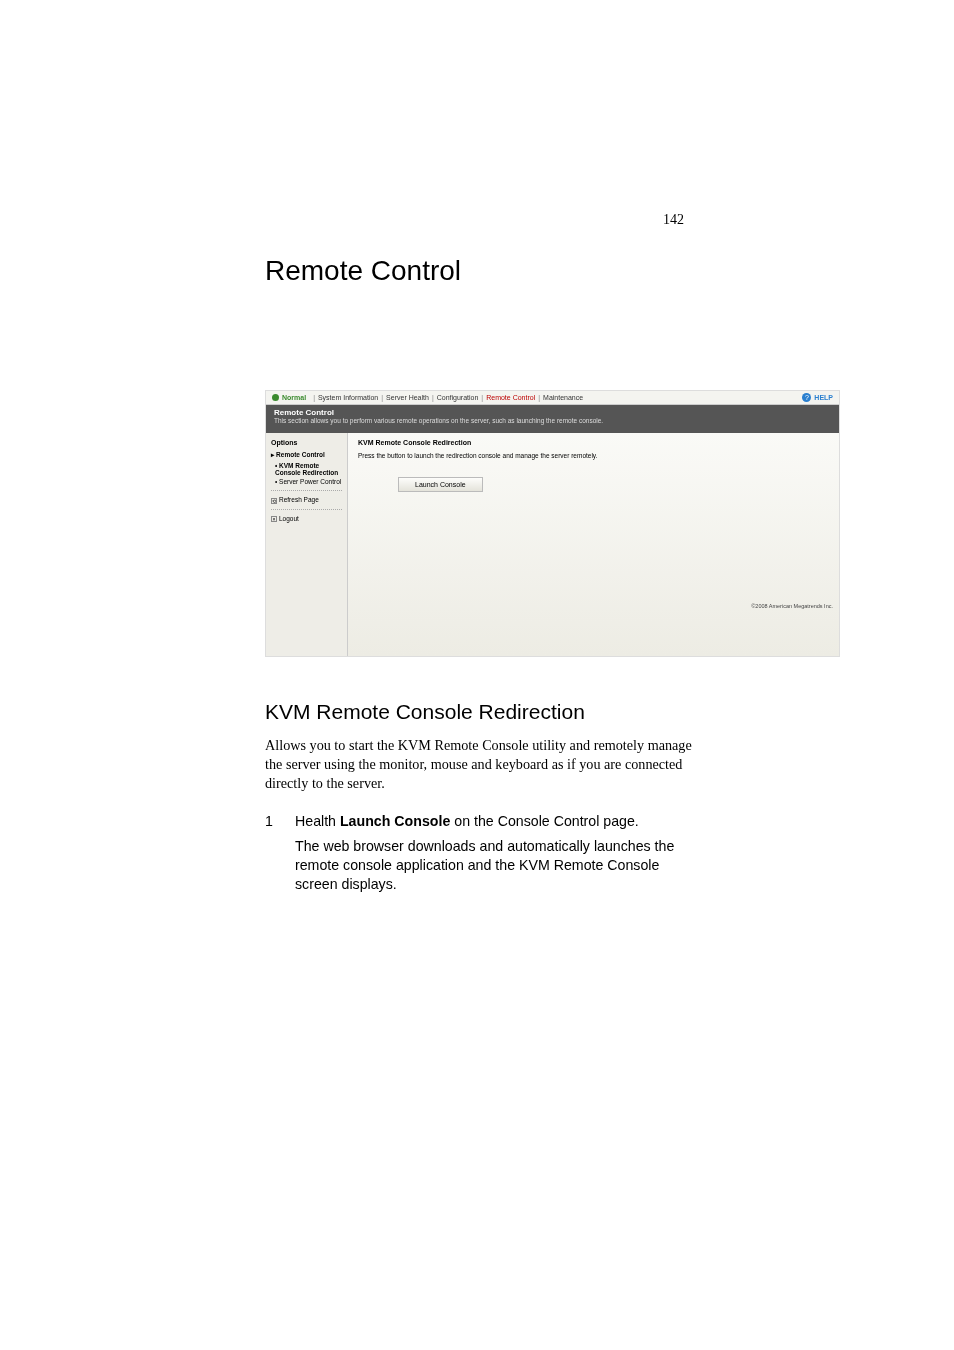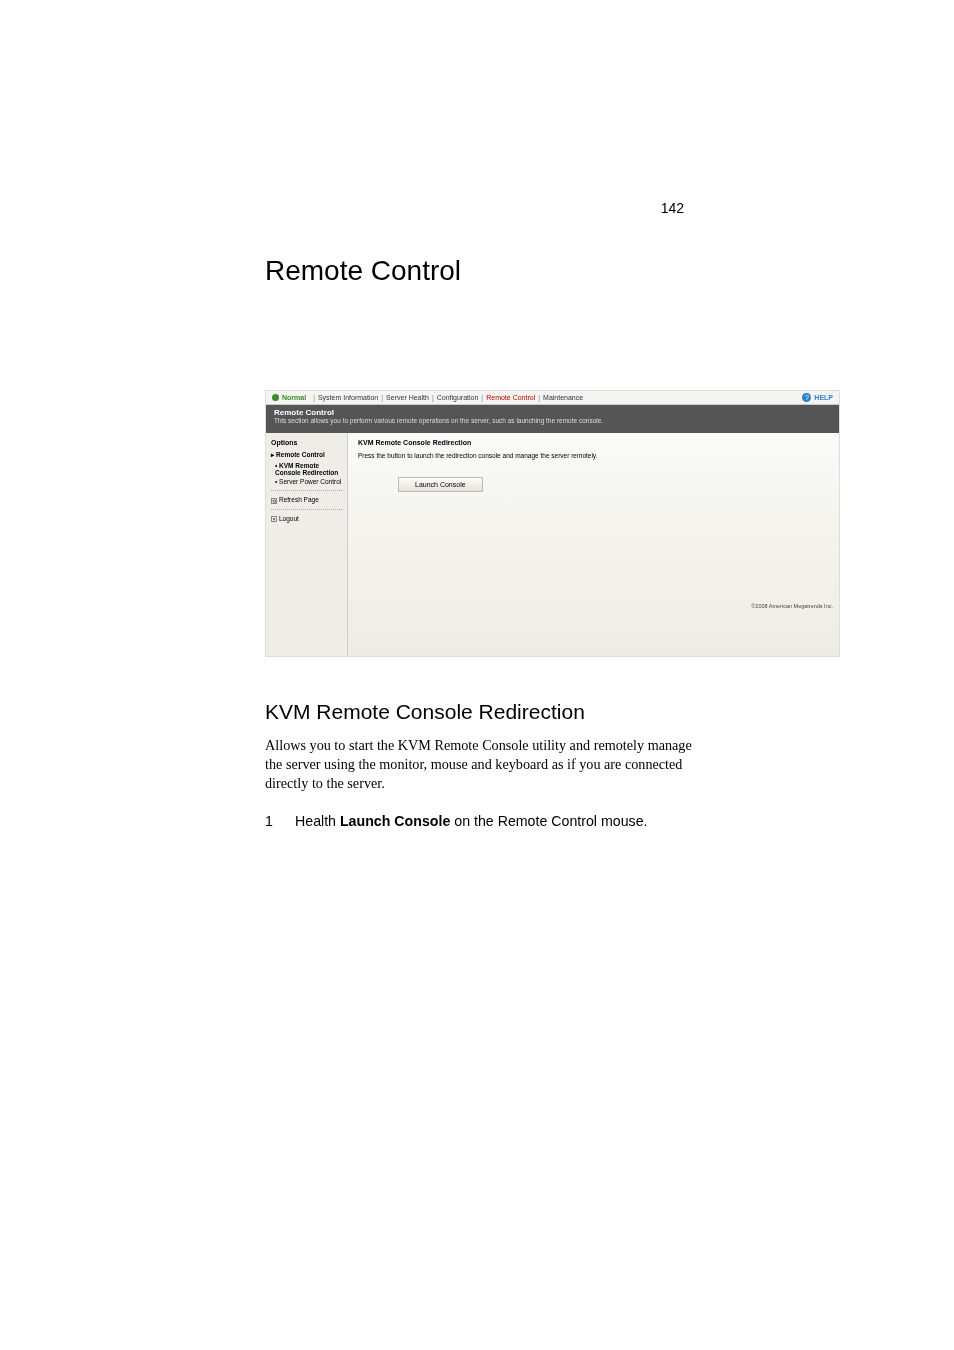--- a/index.html
+++ b/index.html
@@ -6,23 +6,24 @@
   body {
     font-family: "Segoe UI", Arial, sans-serif;
     background: #fff;
     width: 954px;
     height: 1350px;
     position: relative;
     color: #000;
   }
   .page-number {
     position: absolute;
-    top: 200px;
+    top: 212px;
     right: 270px;
     font-size: 14px;
+    font-family: Liberation Serif, serif;
   }
   .content {
     position: absolute;
     left: 265px;
     top: 255px;
     width: 430px;
   }
   h1 {
     font-family: "Segoe UI Light", "Segoe UI", Arial, sans-serif;
     font-weight: 300;
@@ -220,16 +221,17 @@
     </div>
   </div>
 </div>
 
 <div class="section2">
   <h2>KVM Remote Console Redirection</h2>
   <p class="para">Allows you to start the KVM Remote Console utility and remotely manage the server using the monitor, mouse and keyboard as if you are connected directly to the server.</p>
   <div class="step-row">
     <div class="step-num">1</div>
     <div class="step-body">
-      <span>Health </span><b>Launch Console</b><span> on the Remote Control mouse.</span>
+      <span>Health </span><b>Launch Console</b><span> on the Console Control page.</span>
     </div>
   </div>
+  <p class="step-sub">The web browser downloads and automatically launches the remote console application and the KVM Remote Console screen displays.</p>
 </div>
 
 </body></html>

